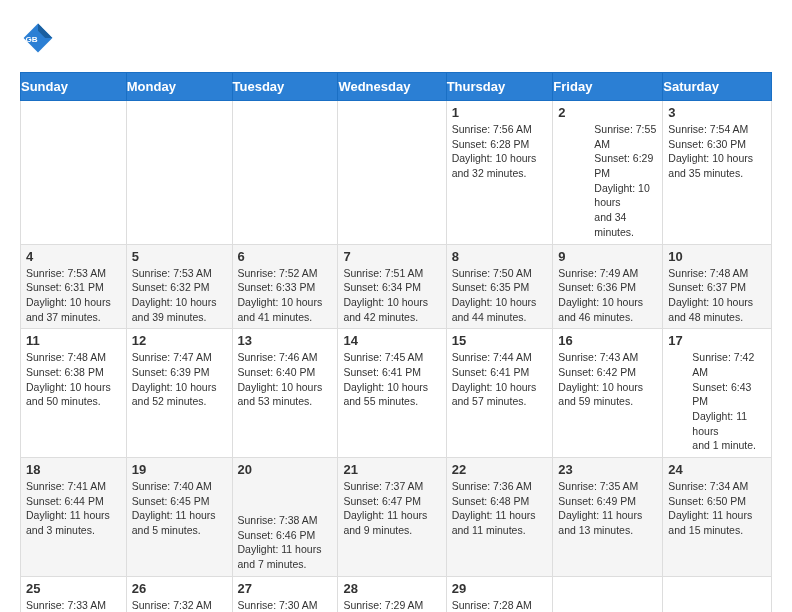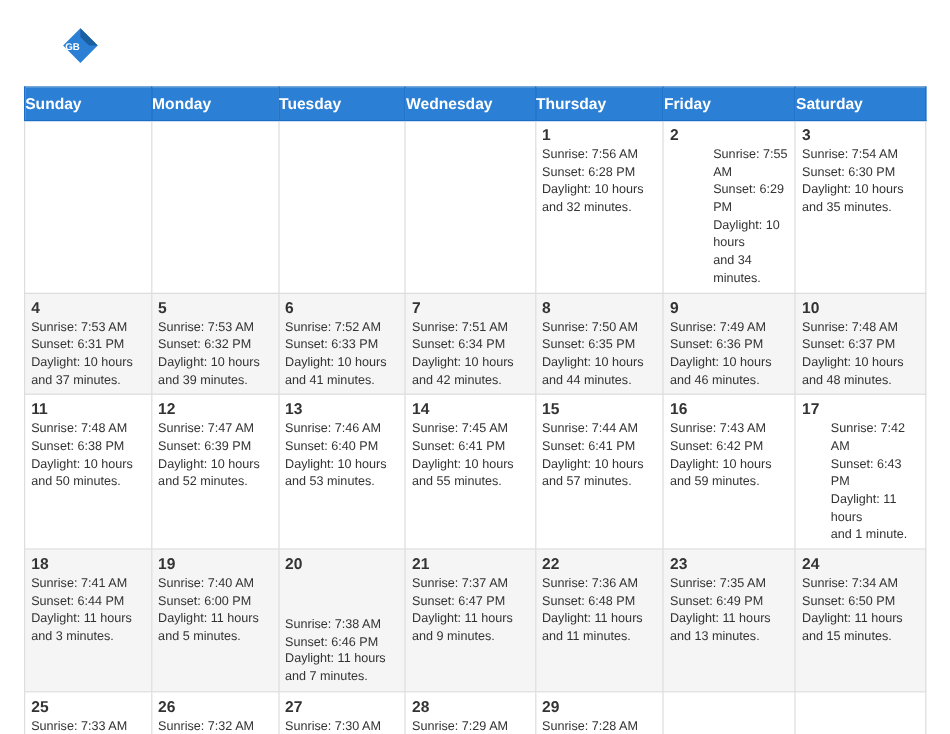--- a/index.html
+++ b/index.html
@@ -8,21 +8,20 @@
       background: #fff;
       width: 792px;
       min-height: 612px;
       padding: 20px;
     }
     .header-section {
       display: flex;
       justify-content: space-between;
       align-items: flex-start;
       margin-bottom: 16px;
-      margin-left: 29px;
     }
     .logo {
       display: flex;
       align-items: center;
       gap: 4px;
     }
     .logo-icon {
       width: 36px;
       height: 36px;
     }
@@ -248,21 +247,21 @@
         <td>
           <span class="day-number">18</span>
           <div class="day-info" style="white-space: pre-line;">Sunrise: 7:41 AM
 Sunset: 6:44 PM
 Daylight: 11 hours
 and 3 minutes.</div>
         </td>
         <td>
           <span class="day-number">19</span>
           <div class="day-info" style="white-space: pre-line;">Sunrise: 7:40 AM
-Sunset: 6:00 PM
+Sunset: 6:45 PM
 Daylight: 11 hours
 and 5 minutes.</div>
         </td>
         <td>
           <span class="day-number">20</span>
           <div class="day-info" style="white-space: pre-line; margin-top: 36px;">Sunrise: 7:38 AM
 Sunset: 6:46 PM
 Daylight: 11 hours
 and 7 minutes.</div>
         </td>

